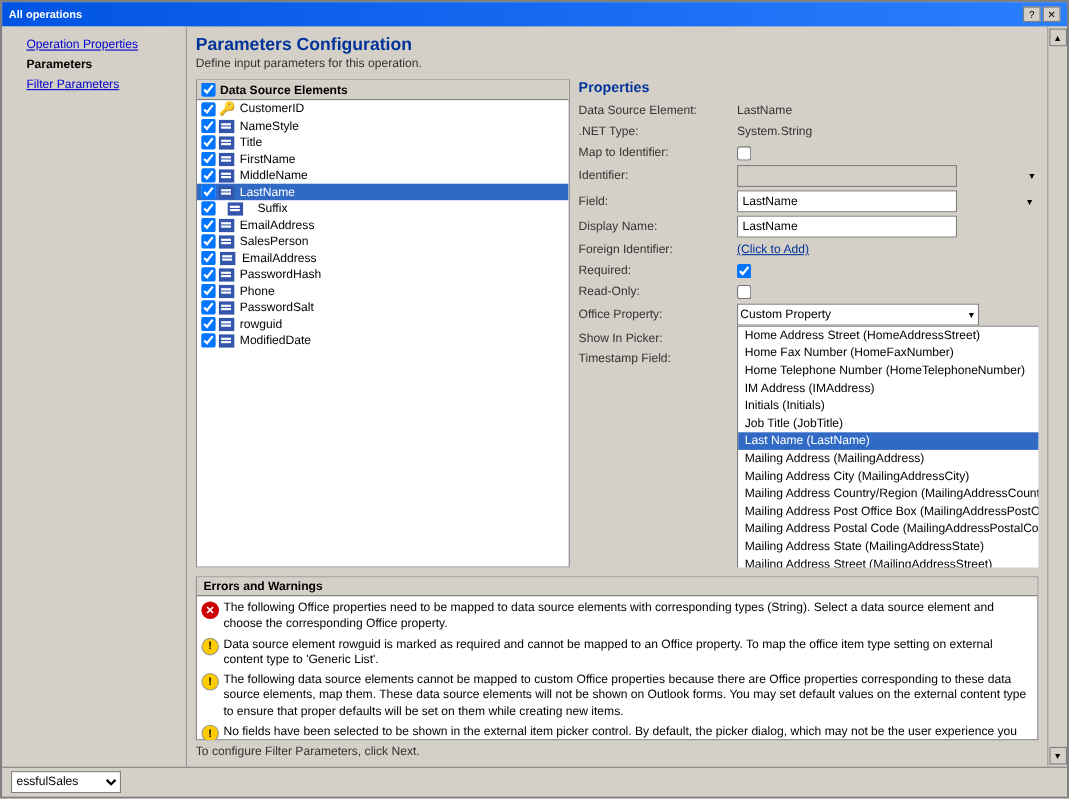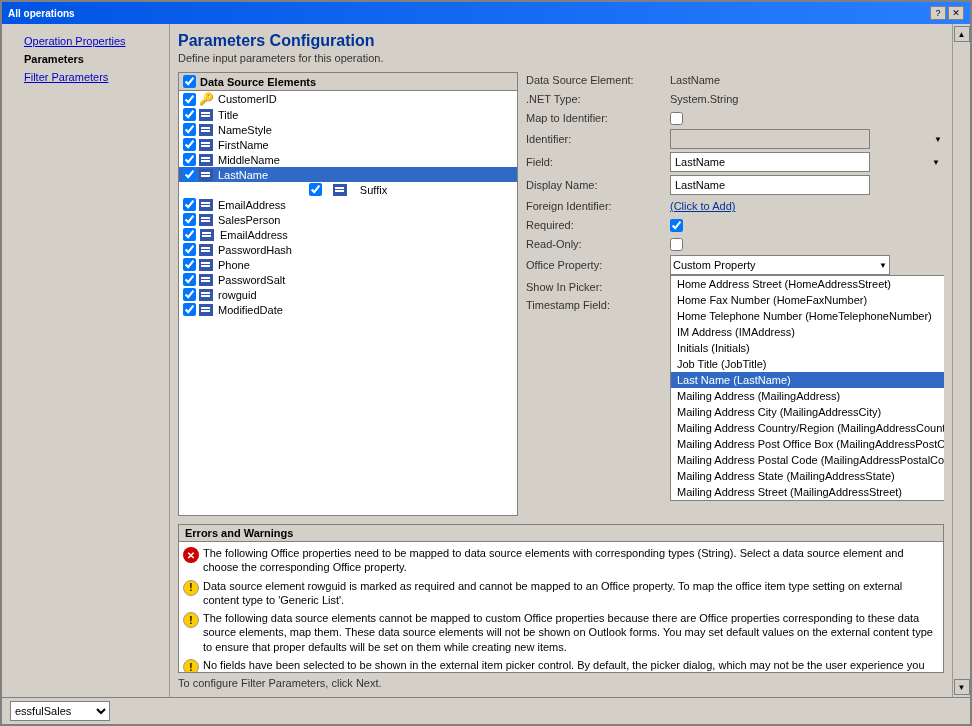--- a/index.html
+++ b/index.html
@@ -93,59 +93,59 @@
                 <span style="font-size: 12px; color: rgb(204, 153, 0); width: 16px; text-align: center;">🔑</span>
                 <span style="font-size: 11px;">CustomerID</span>
               </div>
               <div class="ds-item" style="display: flex; align-items: center; padding: 1px 4px; gap: 3px; font-size: 11px; cursor: pointer;">
                 <input type="checkbox" checked="" style="width: 13px; height: 13px; flex-shrink: 0; margin: 0px;">
                 <span style="display: inline-flex; align-items: center; gap: 1px; width: 16px;">
                   <span style="width: 14px; height: 12px; background: rgb(51, 85, 170); display: inline-block; position: relative; flex-shrink: 0;">
                     <span style="position: absolute; top: 3px; left: 2px; width: 9px; height: 2px; background: white; box-shadow: white 0px 3px 0px;"></span>
                   </span>
                 </span>
+                <span style="font-size: 11px;">NameStyle</span>
+              </div>
+              <div class="ds-item" style="display: flex; align-items: center; padding: 1px 4px; gap: 3px; font-size: 11px; cursor: pointer;">
+                <input type="checkbox" checked="" style="width: 13px; height: 13px; flex-shrink: 0; margin: 0px;">
+                <span style="display: inline-flex; align-items: center; gap: 1px; width: 16px;">
+                  <span style="width: 14px; height: 12px; background: rgb(51, 85, 170); display: inline-block; position: relative; flex-shrink: 0;">
+                    <span style="position: absolute; top: 3px; left: 2px; width: 9px; height: 2px; background: white; box-shadow: white 0px 3px 0px;"></span>
+                  </span>
+                </span>
                 <span style="font-size: 11px;">Title</span>
               </div>
               <div class="ds-item" style="display: flex; align-items: center; padding: 1px 4px; gap: 3px; font-size: 11px; cursor: pointer;">
                 <input type="checkbox" checked="" style="width: 13px; height: 13px; flex-shrink: 0; margin: 0px;">
                 <span style="display: inline-flex; align-items: center; gap: 1px; width: 16px;">
                   <span style="width: 14px; height: 12px; background: rgb(51, 85, 170); display: inline-block; position: relative; flex-shrink: 0;">
                     <span style="position: absolute; top: 3px; left: 2px; width: 9px; height: 2px; background: white; box-shadow: white 0px 3px 0px;"></span>
                   </span>
                 </span>
-                <span style="font-size: 11px;">NameStyle</span>
-              </div>
-              <div class="ds-item" style="display: flex; align-items: center; padding: 1px 4px; gap: 3px; font-size: 11px; cursor: pointer;">
-                <input type="checkbox" checked="" style="width: 13px; height: 13px; flex-shrink: 0; margin: 0px;">
-                <span style="display: inline-flex; align-items: center; gap: 1px; width: 16px;">
-                  <span style="width: 14px; height: 12px; background: rgb(51, 85, 170); display: inline-block; position: relative; flex-shrink: 0;">
-                    <span style="position: absolute; top: 3px; left: 2px; width: 9px; height: 2px; background: white; box-shadow: white 0px 3px 0px;"></span>
-                  </span>
-                </span>
                 <span style="font-size: 11px;">FirstName</span>
               </div>
               <div class="ds-item" style="display: flex; align-items: center; padding: 1px 4px; gap: 3px; font-size: 11px; cursor: pointer;">
                 <input type="checkbox" checked="" style="width: 13px; height: 13px; flex-shrink: 0; margin: 0px;">
                 <span style="display: inline-flex; align-items: center; gap: 1px; width: 16px;">
                   <span style="width: 14px; height: 12px; background: rgb(51, 85, 170); display: inline-block; position: relative; flex-shrink: 0;">
                     <span style="position: absolute; top: 3px; left: 2px; width: 9px; height: 2px; background: white; box-shadow: white 0px 3px 0px;"></span>
                   </span>
                 </span>
                 <span style="font-size: 11px;">MiddleName</span>
               </div>
               <div class="ds-item selected" style="display: flex; align-items: center; padding: 1px 4px; gap: 3px; font-size: 11px; cursor: pointer; background: rgb(49, 106, 197); color: white;">
                 <input type="checkbox" checked="" style="width: 13px; height: 13px; flex-shrink: 0; margin: 0px;">
                 <span style="display: inline-flex; align-items: center; gap: 1px; width: 16px;">
                   <span style="width: 14px; height: 12px; background: rgb(51, 85, 170); display: inline-block; position: relative; flex-shrink: 0;">
                     <span style="position: absolute; top: 3px; left: 2px; width: 9px; height: 2px; background: white; box-shadow: white 0px 3px 0px;"></span>
                   </span>
                 </span>
                 <span style="font-size: 11px;">LastName</span>
               </div>
-              <div class="ds-item" style="display: flex; align-items: center; padding: 1px 4px; gap: 11px; font-size: 11px; cursor: pointer; justify-content: center;">
+              <div class="ds-item" style="display: flex; align-items: center; padding: 1px 4px; gap: 11px; font-size: 11px; cursor: pointer;">
                 <input type="checkbox" checked="" style="width: 13px; height: 13px; flex-shrink: 0; margin: 0px;">
                 <span style="display: inline-flex; align-items: center; gap: 1px; width: 16px;">
                   <span style="width: 14px; height: 12px; background: rgb(51, 85, 170); display: inline-block; position: relative; flex-shrink: 0;">
                     <span style="position: absolute; top: 3px; left: 2px; width: 9px; height: 2px; background: white; box-shadow: white 0px 3px 0px;"></span>
                   </span>
                 </span>
                 <span style="font-size: 11px;">Suffix</span>
               </div>
               <div class="ds-item" style="display: flex; align-items: center; padding: 1px 4px; gap: 3px; font-size: 11px; cursor: pointer;">
                 <input type="checkbox" checked="" style="width: 13px; height: 13px; flex-shrink: 0; margin: 0px;">
@@ -216,20 +216,21 @@
                   <span style="width: 14px; height: 12px; background: rgb(51, 85, 170); display: inline-block; position: relative; flex-shrink: 0;">
                     <span style="position: absolute; top: 3px; left: 2px; width: 9px; height: 2px; background: white; box-shadow: white 0px 3px 0px;"></span>
                   </span>
                 </span>
                 <span style="font-size: 11px;">ModifiedDate</span>
               </div>
             </div>
         </div>
 
         <div class="properties-panel" style="flex:1; display:flex; flex-direction:column; overflow:hidden; min-width:0;">
+          <div class="properties-title" style="font-size:13px; font-weight:bold; color:#003399; margin-bottom:6px;">Properties</div>
 
           <div class="prop-table">
 
             <span class="prop-label">Data Source Element:</span>
             <span class="prop-value">LastName</span>
 
             <span class="prop-label">.NET Type:</span>
             <span class="prop-value">System.String</span>
 
             <span class="prop-label">Map to Identifier:</span>

